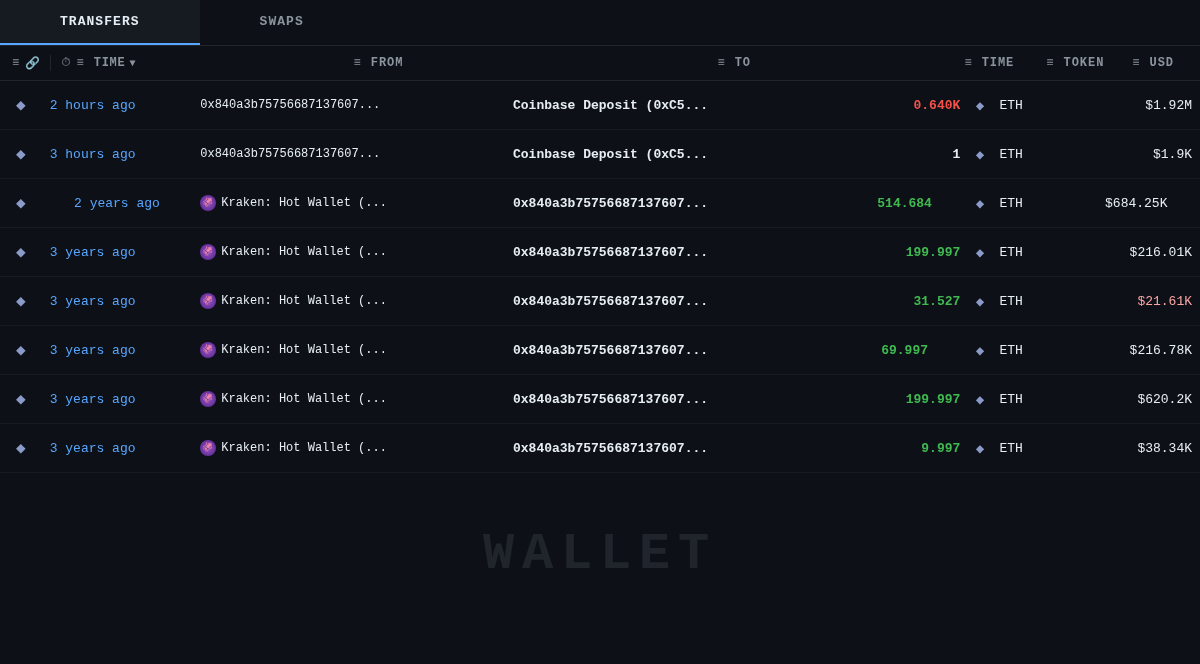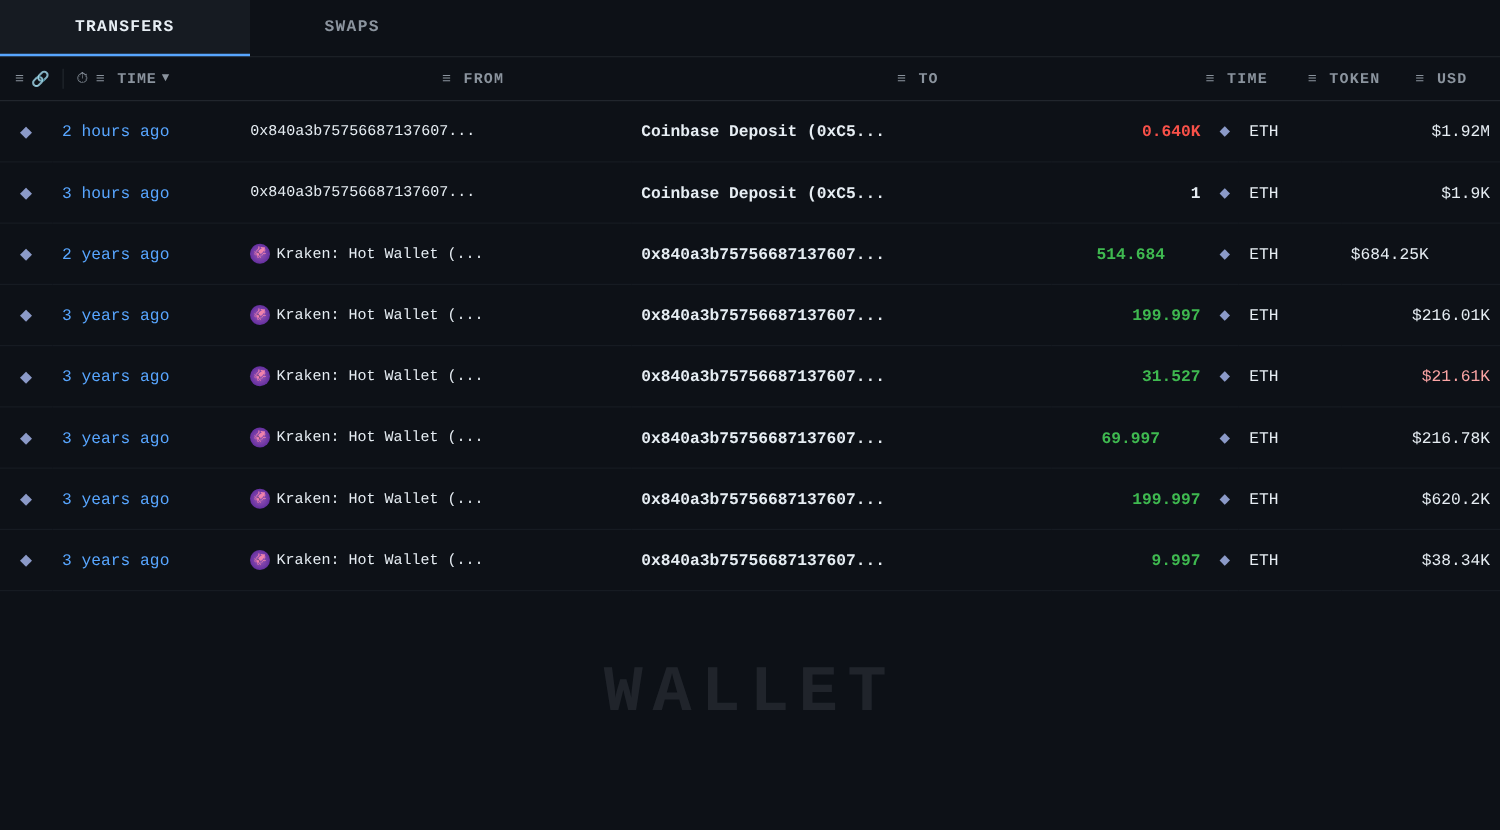--- a/index.html
+++ b/index.html
@@ -226,27 +226,27 @@
             <td style="color: rgb(88, 166, 255); font-size: 13px;">3 hours ago</td>
             <td style="font-size: 12px; font-family: &quot;Courier New&quot;, monospace; overflow: hidden; text-overflow: ellipsis; white-space: nowrap; color: rgb(230, 237, 243);">0x840a3b75756687137607...</td>
             <td style="color: rgb(230, 237, 243); font-size: 13px; font-family: &quot;Courier New&quot;, monospace; overflow: hidden; text-overflow: ellipsis; white-space: nowrap; font-weight: 700;">Coinbase Deposit (0xC5...</td>
             <td style="text-align: right; font-size: 13px; font-weight: 600; color: rgb(230, 237, 243);">1</td>
             <td style="color: rgb(139, 154, 200); font-size: 14px; text-align: center; padding: 0px 4px;">◆</td>
             <td style="color: rgb(230, 237, 243); font-size: 13px;">ETH</td>
             <td style="color: rgb(230, 237, 243); font-size: 13px; text-align: right;">$1.9K</td>
           </tr>
           <tr>
             <td style="color: rgb(139, 154, 200); font-size: 16px; text-align: center;">◆</td>
-            <td style="color: rgb(88, 166, 255); font-size: 13px;">2 years ago</td>
+            <td style="color: rgb(88, 166, 255); font-size: 13px; text-align: center;">2 years ago</td>
             <td style="font-size: 12px; font-family: &quot;Courier New&quot;, monospace; overflow: hidden; text-overflow: ellipsis; white-space: nowrap;"><span style="display:inline-block;width:16px;height:16px;background:radial-gradient(circle,#9b59b6,#4c1d95);border-radius:50%;margin-right:5px;vertical-align:middle;font-size:9px;text-align:center;line-height:16px;">🦑</span><span style="color:#e6edf3;">Kraken: Hot Wallet (...</span></td>
             <td style="color: rgb(230, 237, 243); font-size: 13px; font-family: &quot;Courier New&quot;, monospace; overflow: hidden; text-overflow: ellipsis; white-space: nowrap; font-weight: 600;">0x840a3b75756687137607...</td>
             <td style="text-align: center; font-size: 13px; font-weight: 600; color: rgb(63, 185, 80);">514.684</td>
             <td style="color: rgb(139, 154, 200); font-size: 14px; text-align: center; padding: 0px 4px;">◆</td>
             <td style="color: rgb(230, 237, 243); font-size: 13px;">ETH</td>
-            <td style="color: rgb(230, 237, 243); font-size: 13px; text-align: left;">$684.25K</td>
+            <td style="color: rgb(230, 237, 243); font-size: 13px; text-align: center;">$684.25K</td>
           </tr>
           <tr>
             <td style="color: rgb(139, 154, 200); font-size: 16px; text-align: center;">◆</td>
             <td style="color: rgb(88, 166, 255); font-size: 13px;">3 years ago</td>
             <td style="font-size: 12px; font-family: &quot;Courier New&quot;, monospace; overflow: hidden; text-overflow: ellipsis; white-space: nowrap;"><span style="display:inline-block;width:16px;height:16px;background:radial-gradient(circle,#9b59b6,#4c1d95);border-radius:50%;margin-right:5px;vertical-align:middle;font-size:9px;text-align:center;line-height:16px;">🦑</span><span style="color:#e6edf3;">Kraken: Hot Wallet (...</span></td>
             <td style="color: rgb(230, 237, 243); font-size: 13px; font-family: &quot;Courier New&quot;, monospace; overflow: hidden; text-overflow: ellipsis; white-space: nowrap; font-weight: 600;">0x840a3b75756687137607...</td>
             <td style="text-align: right; font-size: 13px; font-weight: 600; color: rgb(63, 185, 80);">199.997</td>
             <td style="color: rgb(139, 154, 200); font-size: 14px; text-align: center; padding: 0px 4px;">◆</td>
             <td style="color: rgb(230, 237, 243); font-size: 13px;">ETH</td>
             <td style="color: rgb(230, 237, 243); font-size: 13px; text-align: right;">$216.01K</td>

